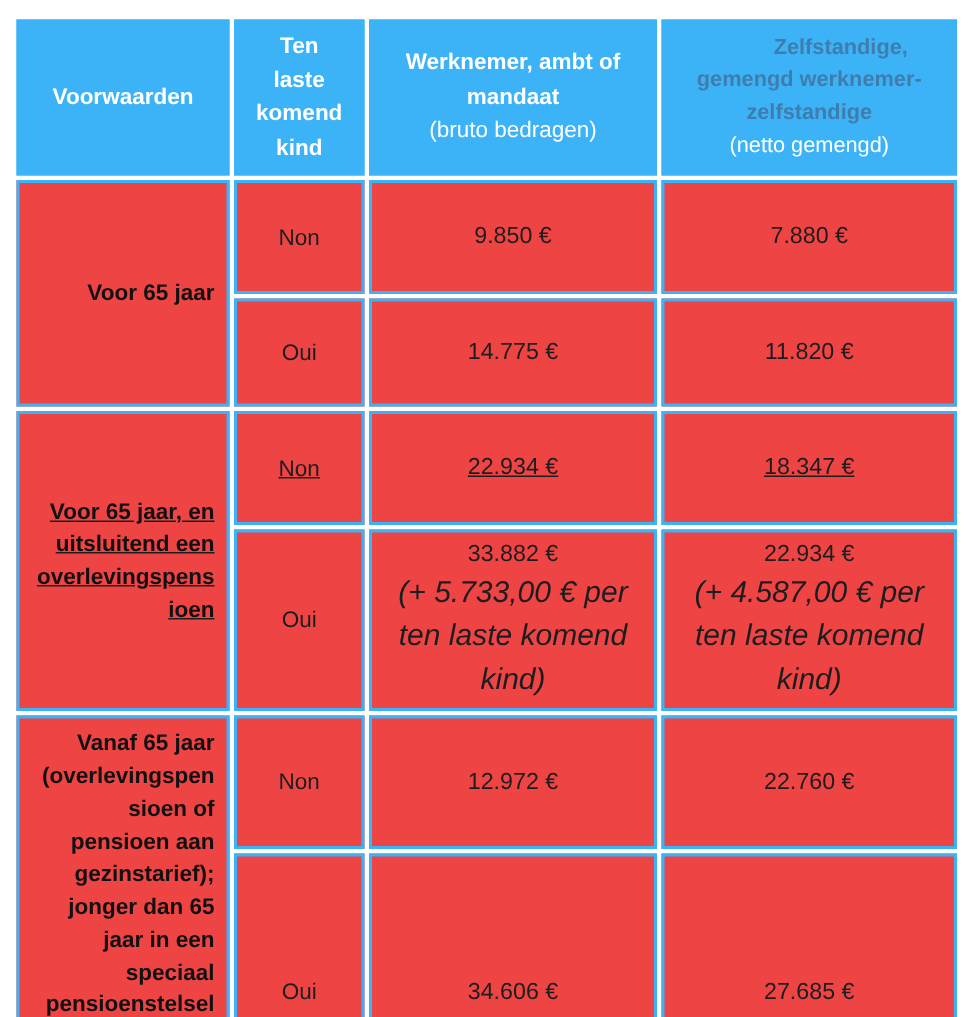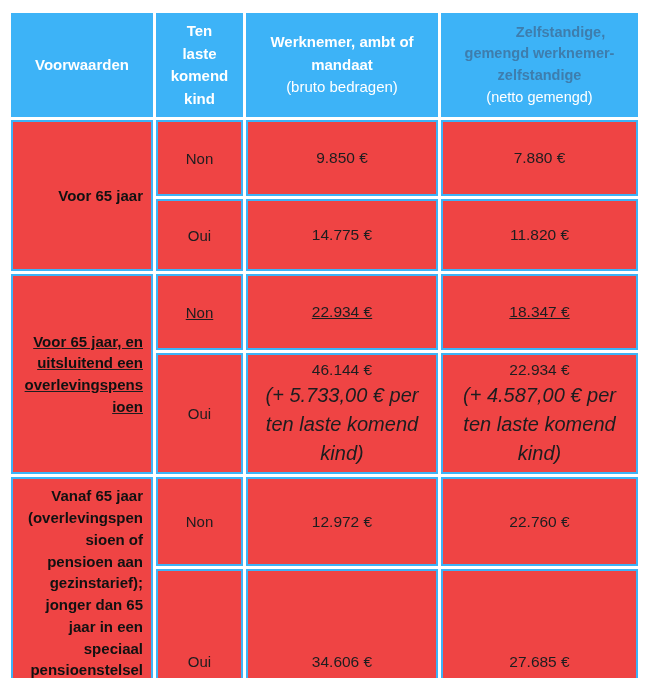--- a/index.html
+++ b/index.html
@@ -109,21 +109,21 @@
 
       <tr class="r3">
         <td class="cond" rowspan="2">Voor 65 jaar, en uitsluitend een overlevingspensioen</td>
         <td class="child">Non</td>
         <td class="amt">22.934 €</td>
         <td class="amt">18.347 €</td>
       </tr>
       <tr class="r4">
         <td class="child">Oui</td>
         <td class="amt">
-          <div>46.144 €</div>
+          <div>33.882 €</div>
           <div class="note">(+ 5.733,00 € per ten laste komend kind)</div>
         </td>
         <td class="amt">
           <div>22.934 €</div>
           <div class="note">(+ 4.587,00 € per ten laste komend kind)</div>
         </td>
       </tr>
 
       <tr class="r5">
         <td class="cond" rowspan="2">Vanaf 65 jaar (overlevingspensioen of pensioen aan gezinstarief); jonger dan 65 jaar in een speciaal pensioenstelsel en ambtshalve pensioen vóór 65 jaar</td>

